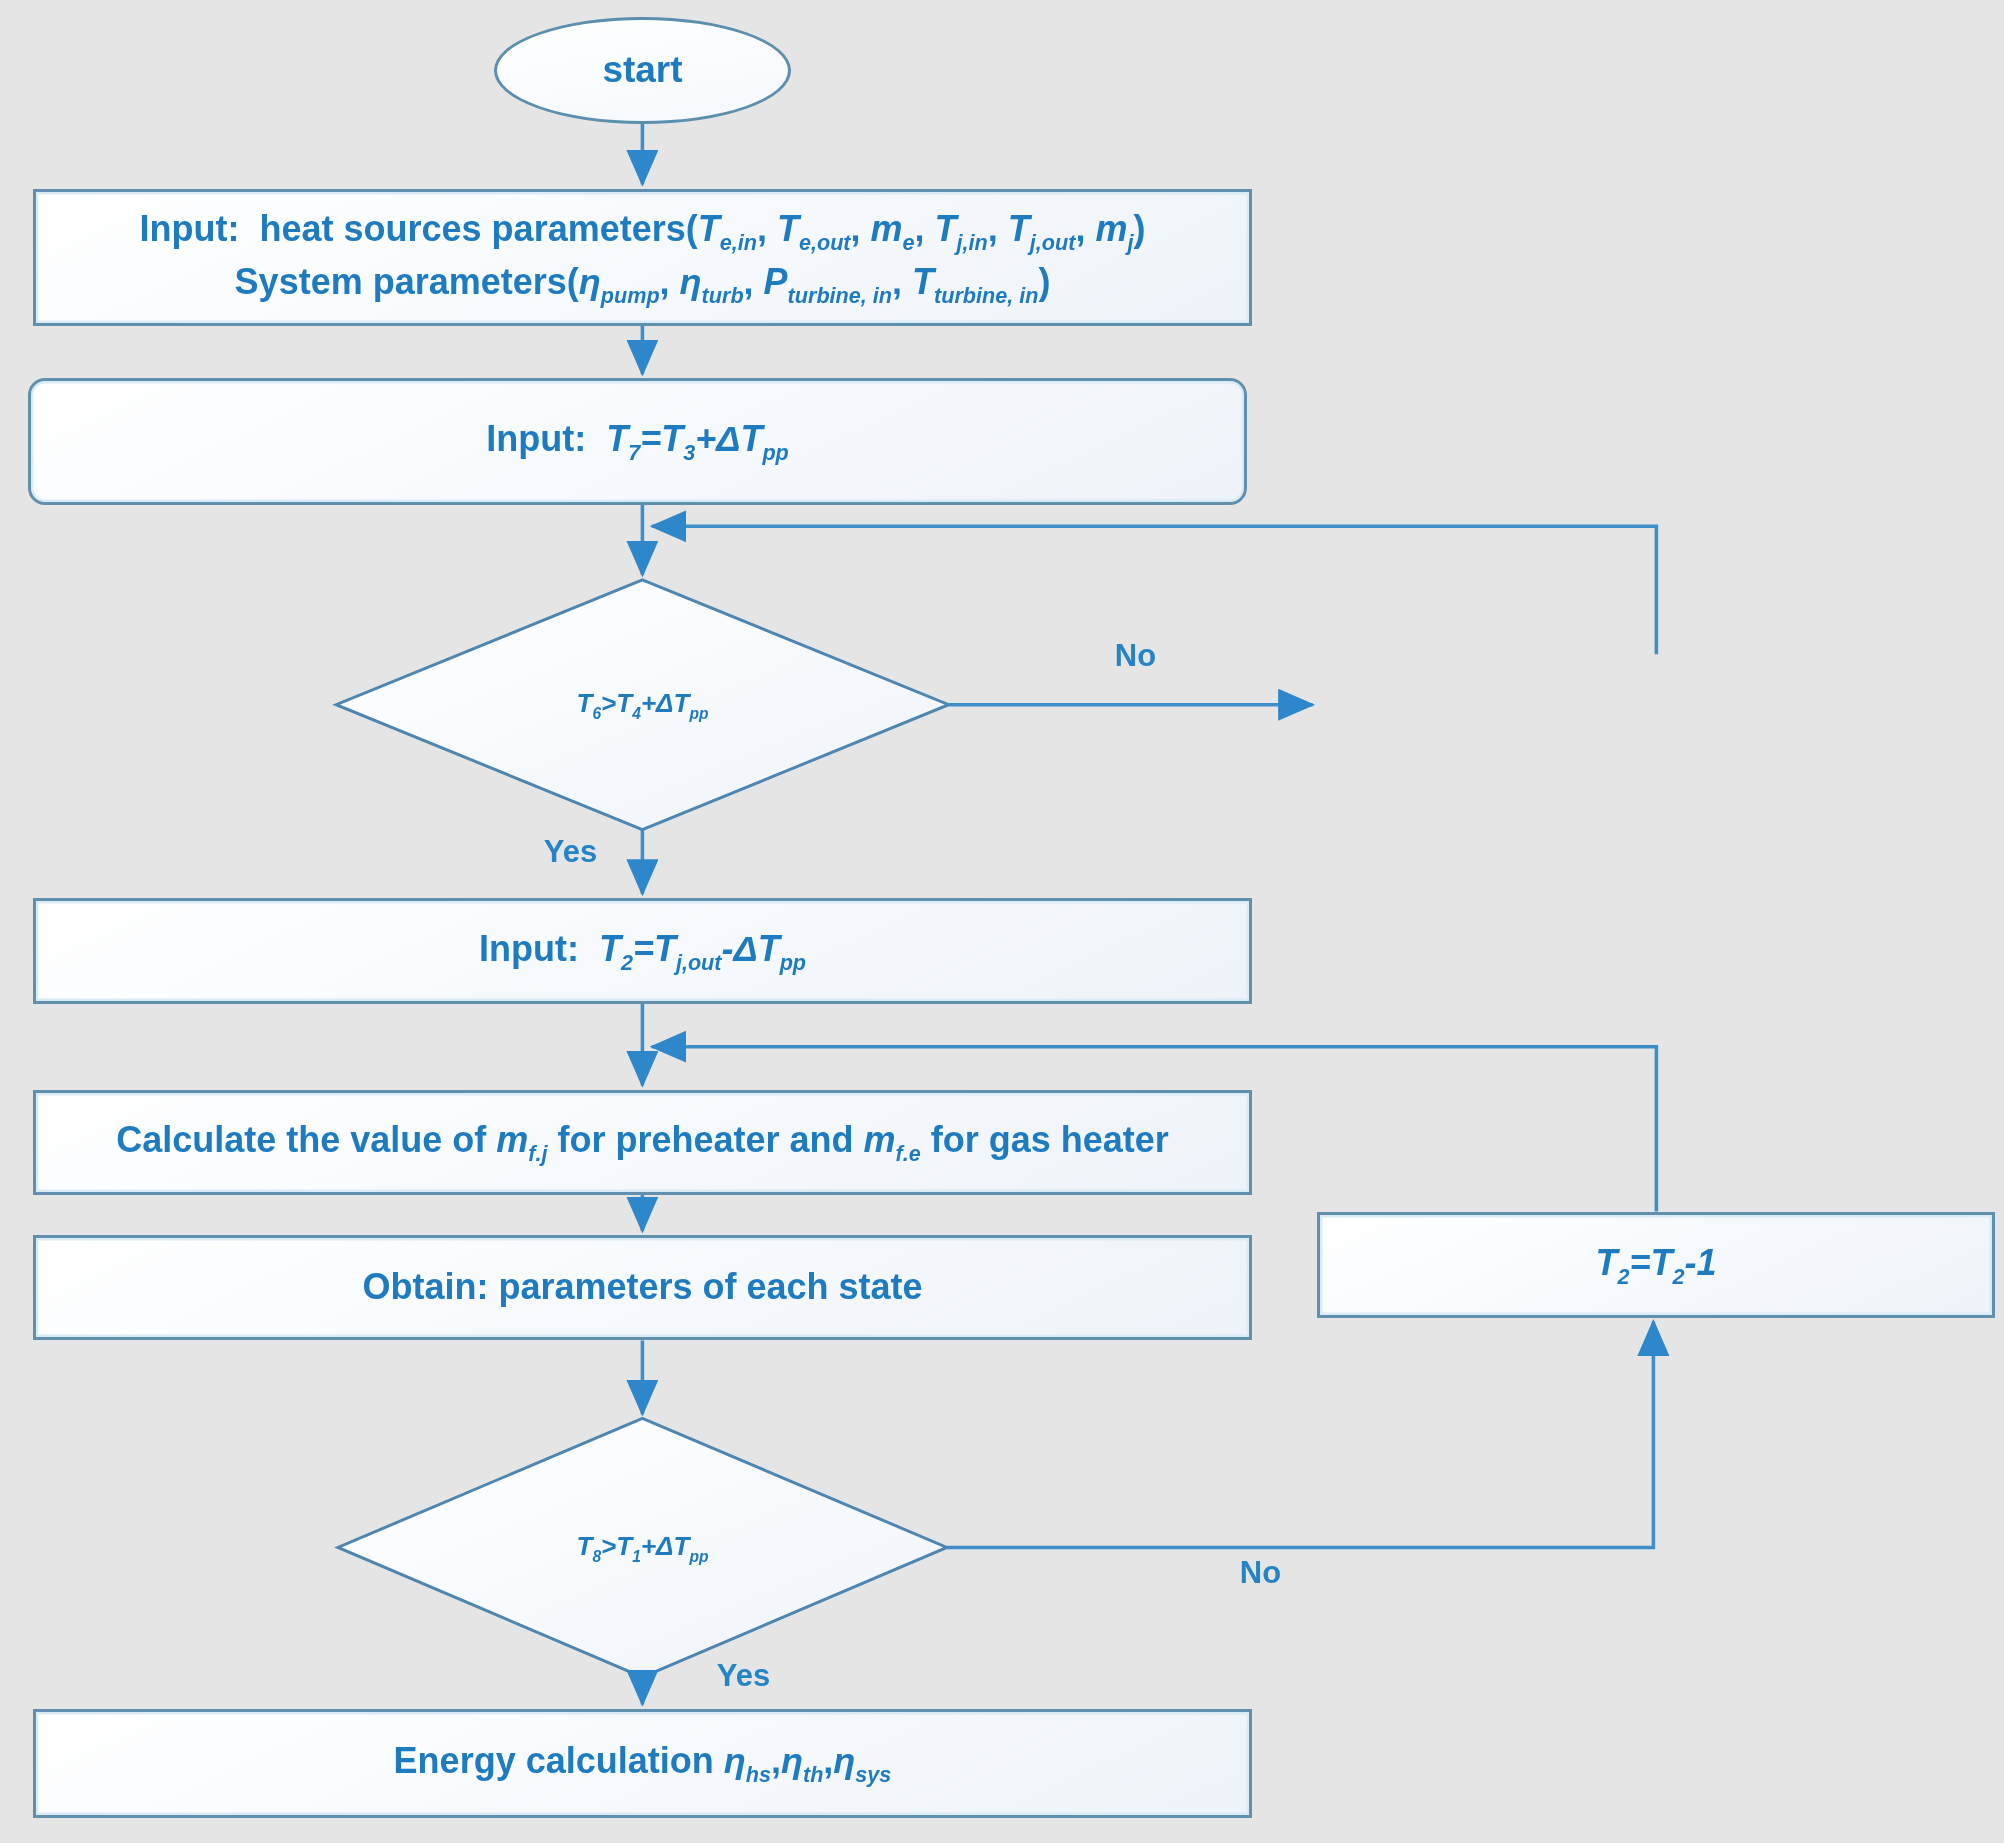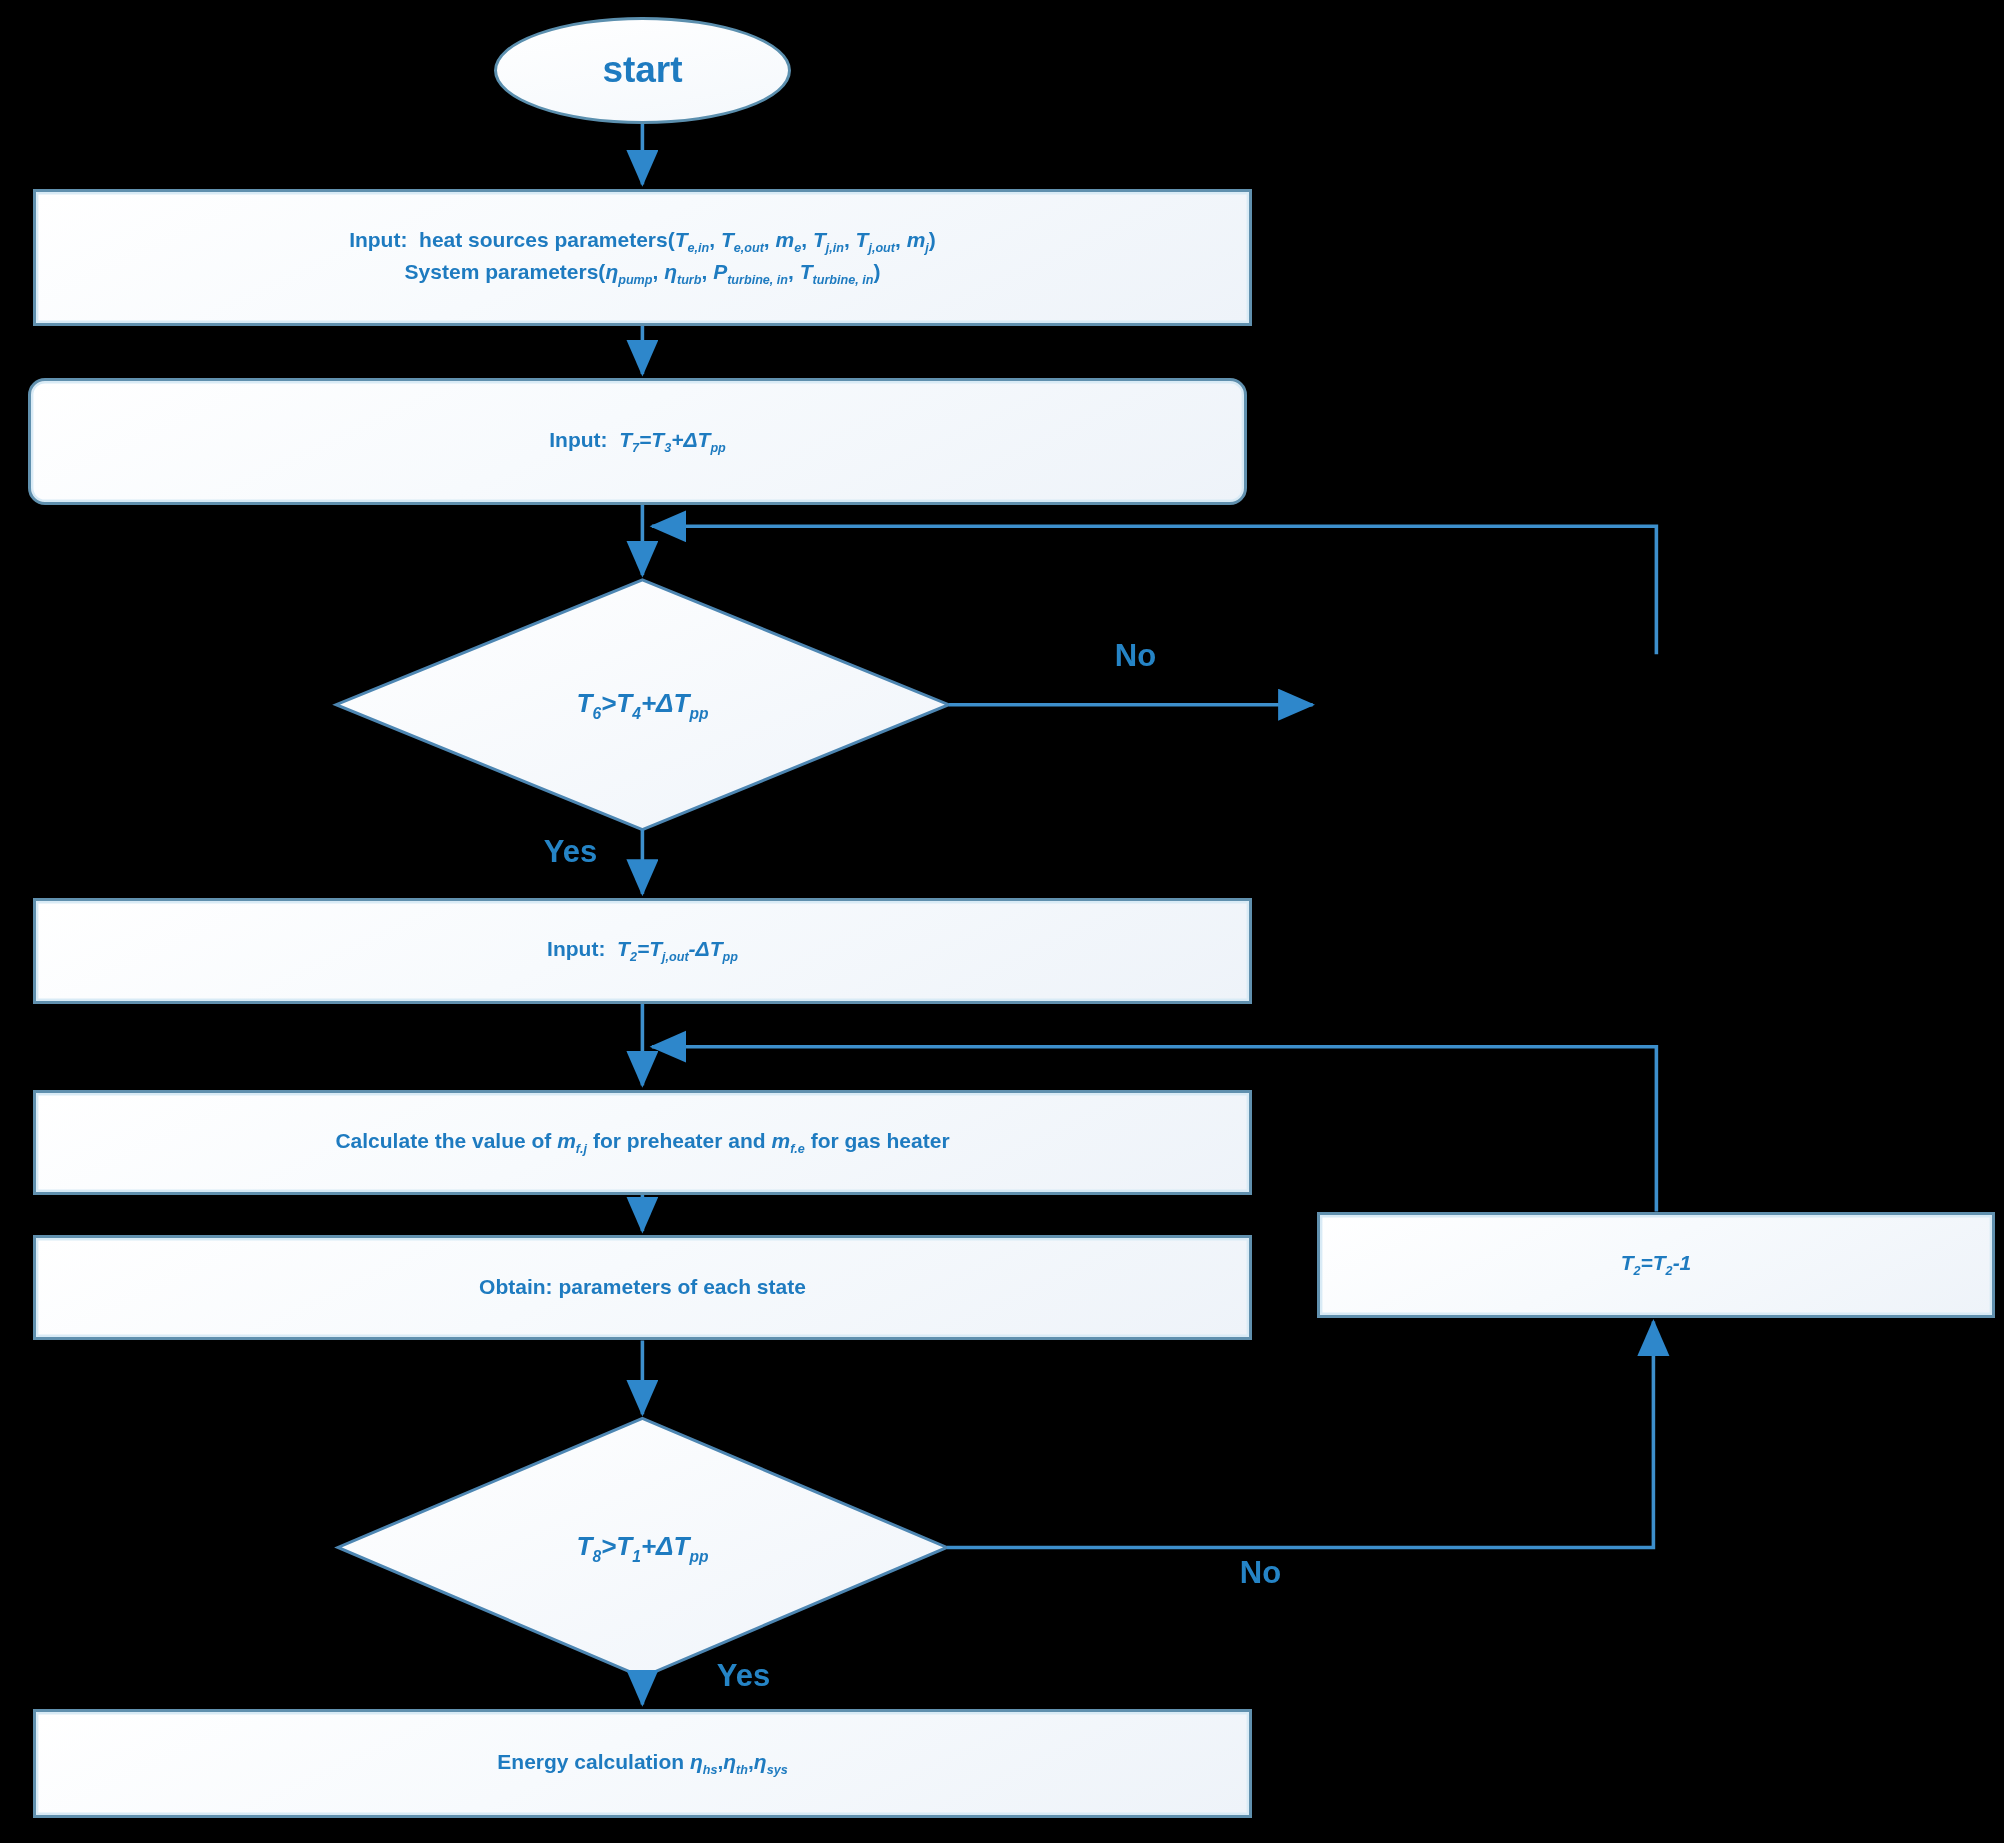--- a/index.html
+++ b/index.html
@@ -1,19 +1,19 @@
 <!DOCTYPE html>
 <html style="font-size:9.5px"><head>
 <meta charset="utf-8">
 <style>
   html,body{margin:0;padding:0;background:#ffffff;}
   #canvas{
     position:relative;
     width:2005px;height:1843px;
-    background:#000000;
+    background:#e5e5e5;
     font-family:"Liberation Sans", sans-serif;
     font-weight:bold;
     color:#1e7bc0;
   }
   #edges{position:absolute;left:0;top:0;width:2005px;height:1843px;}
   .node{
     position:absolute;box-sizing:border-box;
     display:flex;flex-direction:column;align-items:center;justify-content:center;
     text-align:center;
   }
@@ -21,21 +21,21 @@
     background:linear-gradient(155deg,#ffffff 0%,#f7fafd 45%,#eef3f9 100%);
     border:3.6px solid #6090ae;
     box-shadow:inset 0 0 0 2.4px #d9ebf6;
   }
   .ellipse{
     background:linear-gradient(170deg,#ffffff 0%,#f4f8fc 100%);
     border:3.6px solid #5b8fae;
     border-radius:50%;
   }
   .node-text{
-    font-size:21px;line-height:1.34;white-space:pre-wrap;
+    font-size:36px;line-height:1.34;white-space:pre-wrap;
     padding:0 18px;
   }
   .start-text{font-size:37px;}
   .dtext{position:absolute;display:flex;align-items:center;justify-content:center;
     text-align:center;font-size:26px;}
   .edge-label{
     position:absolute;font-size:31px;color:#2584c6;text-align:center;
   }
   .seg-sub{font-size:0.6em;font-style:italic;vertical-align:-0.42em;}
   .seg-var{font-style:italic;}

